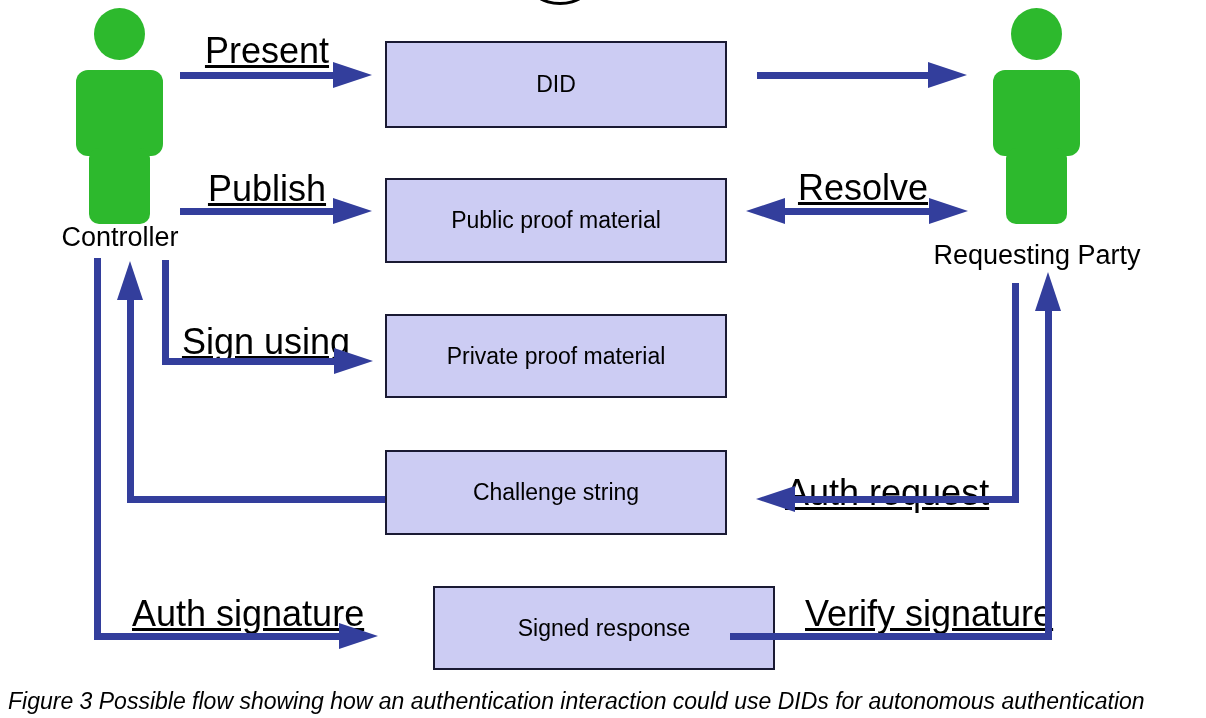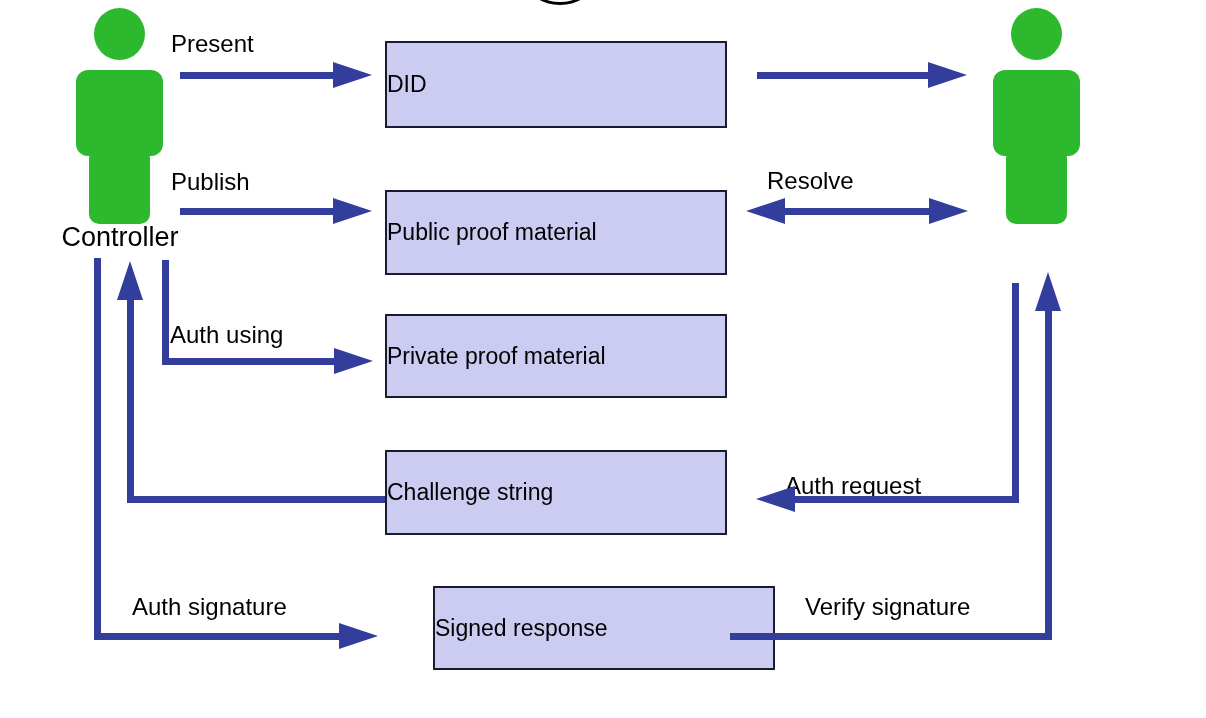--- a/index.html
+++ b/index.html
@@ -10,41 +10,41 @@
     --text:#000000;
     --background:#FFFFFF;
   }
   *{margin:0;padding:0;box-sizing:border-box;}
   html,body{background:var(--background);}
   body{font-family:"Liberation Sans", sans-serif;color:var(--text);}
   .canvas{position:relative;width:1206px;height:718px;background:var(--background);overflow:hidden;}
 
   
   .ebox{position:absolute;left:385px;width:342px;background:var(--box-fill);
-        border:2px solid var(--box-border);display:flex;align-items:center;}
+        border:2px solid var(--box-border);display:flex;align-items:center;justify-content:center;}
   .ebox span{font-size:23px;color:var(--text);}
 
   
   .person{position:absolute;width:87px;height:216px;}
   .person .p-head{position:absolute;left:18px;top:0;width:51px;height:52px;border-radius:50%;background:var(--person);}
   .person .p-torso{position:absolute;left:0;top:62px;width:87px;height:86px;border-radius:12px;background:var(--person);}
   .person .p-legs{position:absolute;left:13px;top:140px;width:61px;height:76px;border-radius:10px;background:var(--person);}
 
   .actor-label{position:absolute;font-size:27px;color:var(--text);text-align:center;}
 
   
   .hline,.vline{position:absolute;background:var(--arrow);}
   .hline{height:7px;}
   .vline{width:7px;}
   .ahead{position:absolute;width:0;height:0;}
   .ahead.right{border-top:13px solid transparent;border-bottom:13px solid transparent;border-left:39px solid var(--arrow);}
   .ahead.left{border-top:13px solid transparent;border-bottom:13px solid transparent;border-right:39px solid var(--arrow);}
   .ahead.up{border-left:13px solid transparent;border-right:13px solid transparent;border-bottom:39px solid var(--arrow);}
 
-  .flow-label{position:absolute;font-size:24px;color:var(--text);white-space:nowrap;}
+  .flow-label{position:absolute;font-size:36px;color:var(--text);text-align:center;white-space:nowrap;text-decoration:underline;}
 
   
   .top-arc{position:absolute;left:527px;top:-42px;width:66px;height:47px;border:3px solid #000;border-radius:50%;background:transparent;}
   .caption{position:absolute;left:8px;top:688px;width:1192px;font-size:23px;font-style:italic;color:var(--text);white-space:nowrap;}
 </style>
 </head>
 <body>
 
 <div class="canvas">
 
@@ -55,25 +55,26 @@
     <div class="p-torso"></div>
     <div class="p-legs"></div>
   </div>
   <div class="actor-label" style="left:40px;top:222px;width:160px;">Controller</div>
 
   <div class="person" style="left:993px;top:8px;">
     <div class="p-head"></div>
     <div class="p-torso"></div>
     <div class="p-legs"></div>
   </div>
+  <div class="actor-label" style="left:925px;top:240px;width:224px;">Requesting Party</div>
 
   <div class="ebox" style="top:41px;height:87px;">
     <span>DID</span>
   </div>
-  <div class="ebox" style="top:178px;height:85px;margin-top:12px;">
+  <div class="ebox" style="top:178px;height:85px;">
     <span>Public proof material</span>
   </div>
   <div class="ebox" style="top:314px;height:84px;">
     <span>Private proof material</span>
   </div>
   <div class="ebox" style="top:450px;height:85px;">
     <span>Challenge string</span>
   </div>
   <div class="ebox" style="top:586px;height:84px;margin-left:48px;">
     <span>Signed response</span>
@@ -97,21 +98,21 @@
   </div>
 
   <div>
     <div class="flow-label" style="left:767px;top:167px;width:192px;">Resolve</div>
     <div class="hline" style="left:785px;top:208px;width:144px;"></div>
     <div class="ahead left" style="left:746px;top:198px;"></div>
     <div class="ahead right" style="left:929px;top:198px;"></div>
   </div>
 
   <div>
-    <div class="flow-label" style="left:170px;top:321px;width:192px;">Auth using</div>
+    <div class="flow-label" style="left:170px;top:321px;width:192px;">Sign using</div>
     <div class="vline" style="left:162px;top:260px;height:105px;"></div>
     <div class="hline" style="left:162px;top:358px;width:172px;"></div>
     <div class="ahead right" style="left:334px;top:348px;"></div>
   </div>
 
   <div>
     <div class="hline" style="left:127px;top:496px;width:258px;"></div>
     <div class="vline" style="left:127px;top:299px;height:204px;"></div>
     <div class="ahead up" style="left:117px;top:261px;"></div>
   </div>
@@ -130,14 +131,15 @@
     <div class="ahead right" style="left:339px;top:623px;"></div>
   </div>
 
   <div>
     <div class="flow-label" style="left:805px;top:593px;width:212px;">Verify signature</div>
     <div class="hline" style="left:730px;top:633px;width:322px;"></div>
     <div class="vline" style="left:1045px;top:310px;height:330px;"></div>
     <div class="ahead up" style="left:1035px;top:272px;"></div>
   </div>
 
+  <div class="caption">Figure 3 Possible flow showing how an authentication interaction could use DIDs for autonomous authentication</div>
 
 </div>
 
 </body></html>

